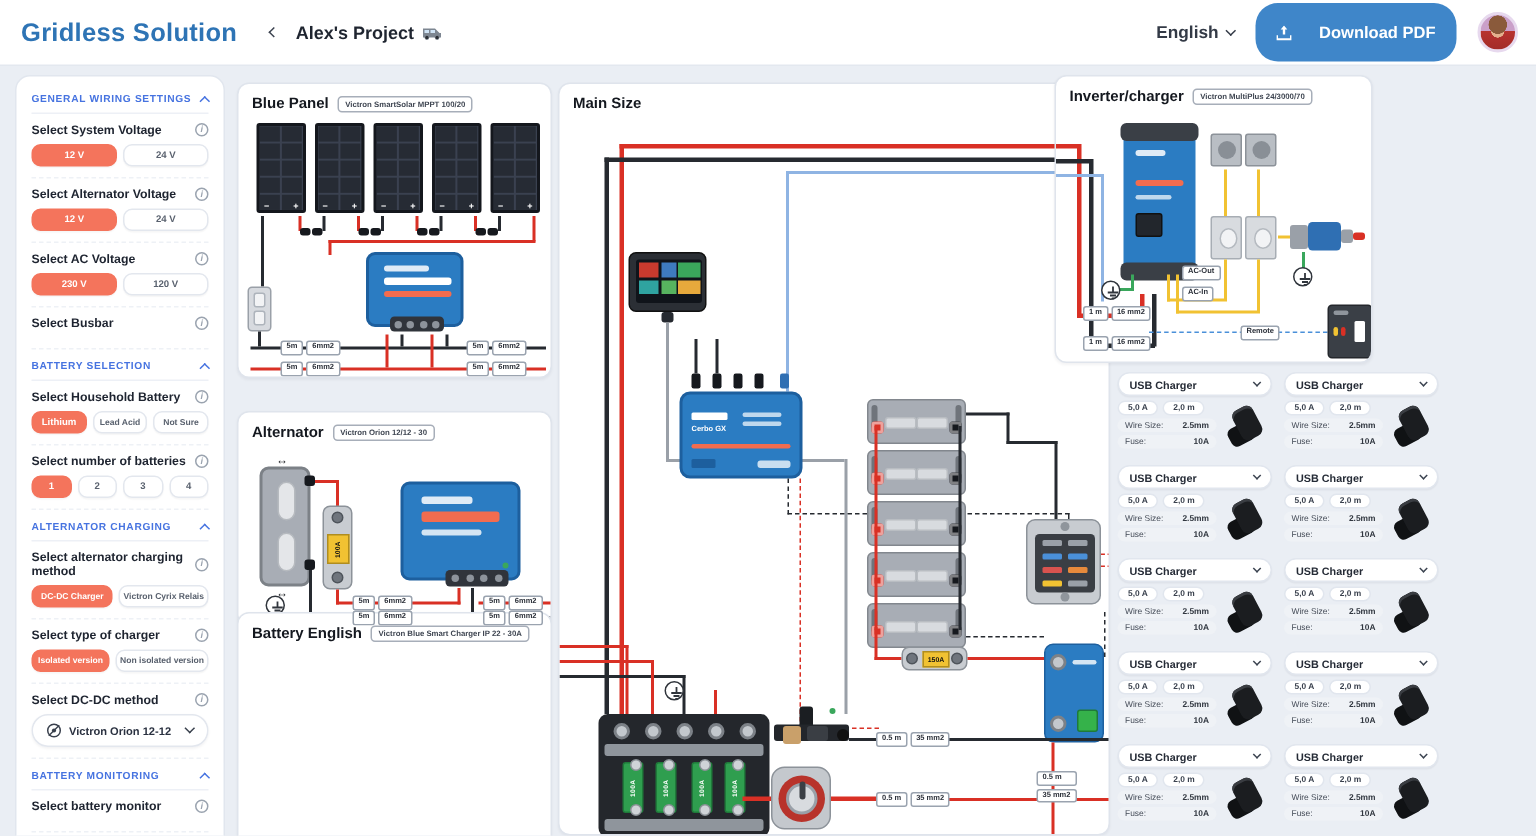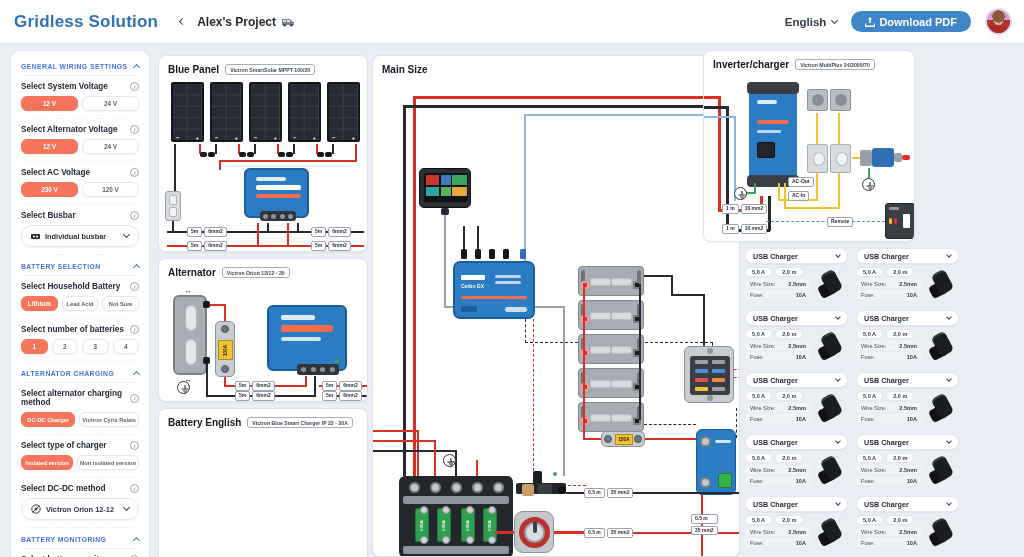--- a/index.html
+++ b/index.html
@@ -10,21 +10,21 @@
   html,body{width:1024px;height:557px;overflow:hidden;font-family:"Liberation Sans",sans-serif;background:#EAEEF4}
   .canvas{position:relative;width:1024px;height:557px}
 
   
   .hdr{position:absolute;left:0;top:0;width:1024px;height:44px;background:#fff;border-bottom:1px solid #E3E8EF;display:flex;align-items:center;z-index:5}
   .brand{margin-left:14px;font-size:17px;font-weight:800;color:var(--brand);letter-spacing:.2px}
   .backbtn{margin-left:22px;display:flex;align-items:center;color:#3c4350}
   .proj{margin-left:12px;font-size:12px;font-weight:700;color:#1f2530;display:flex;align-items:center;gap:5px}
   .hdr-right{margin-left:auto;display:flex;align-items:center;gap:14px;margin-right:12px}
   .lang{display:flex;align-items:center;gap:6px;font-size:11.5px;color:#333a46;font-weight:600}
-  .dlbtn{display:flex;align-items:center;gap:4px;background:var(--btnblue);color:#fff;font-size:11px;font-weight:700;border:none;border-radius:15px;height:21px;padding:0 14px}
+  .dlbtn{display:flex;align-items:center;gap:18px;background:var(--btnblue);color:#fff;font-size:11px;font-weight:700;border:none;border-radius:15px;height:39px;padding:0 14px}
   .avatar{width:27px;height:27px;border-radius:50%;border:2px solid #e7d9ee;background:
     radial-gradient(circle at 50% 28%,#8a5a3b 0 30%,transparent 31%),
     radial-gradient(circle at 50% 46%,#e3b08d 0 26%,transparent 27%),
     linear-gradient(180deg,#caa0c9 0 45%,#b8332f 45%,#a32b28 100%)}
   .cv{display:inline-block;width:5px;height:5px;border-right:1.6px solid currentColor;border-bottom:1.6px solid currentColor}
   .cv.down{transform:rotate(45deg);margin-top:-3px}
   .cv.up{transform:rotate(-135deg);margin-top:3px}
   .cv.left{transform:rotate(135deg)}
 
   
@@ -219,29 +219,20 @@
       <div class="opts">
         <div class="opt sel">230 V</div>
         <div class="opt">120 V</div>
       </div>
     </div>
     <div class="fld">
       <div class="flabel">
           <span>Select Busbar</span>
           <span class="info"></span>
         </div>
-      <div class="dd">
-        <svg width="9" height="9" viewBox="0 0 9 9">
-            <rect x="0" y="2" width="9" height="5" rx="1" fill="#2b2f35"></rect>
-            <circle cx="3" cy="4.5" r="1" fill="#fff"></circle>
-            <circle cx="6" cy="4.5" r="1" fill="#fff"></circle>
-          </svg>
-        <span>Individual busbar</span>
-        <span class="cv down"></span>
-      </div>
     </div>
     <div class="sec">
       <span>BATTERY SELECTION</span>
         <span class="cv up"></span>
     </div>
     <div class="fld">
       <div class="flabel">
           <span>Select Household Battery</span>
           <span class="info"></span>
         </div>
@@ -379,21 +370,21 @@
     <div class="wl" style="left:152px;top:171px">
         <span>5m</span>
         <span>6mm2</span>
       </div>
     <div class="wl" style="left:152px;top:185px">
         <span>5m</span>
         <span>6mm2</span>
       </div>
   </div>
 
-  <div class="card" style="left:158px;top:258px;width:210px;height:144px">
+  <div class="card" style="left:158px;top:274px;width:210px;height:144px">
     <div class="chead">
         <span class="ctitle">Alternator</span>
       <span class="cbadge">Victron Orion 12/12 - 30</span>
       </div>
     <div class="alt" style="left:14px;top:36px">
         <i class="t"></i>
         <i class="b"></i>
       </div>
     <div class="term" style="left:44px;top:42px"></div>
       <div class="term" style="left:44px;top:98px"></div>

